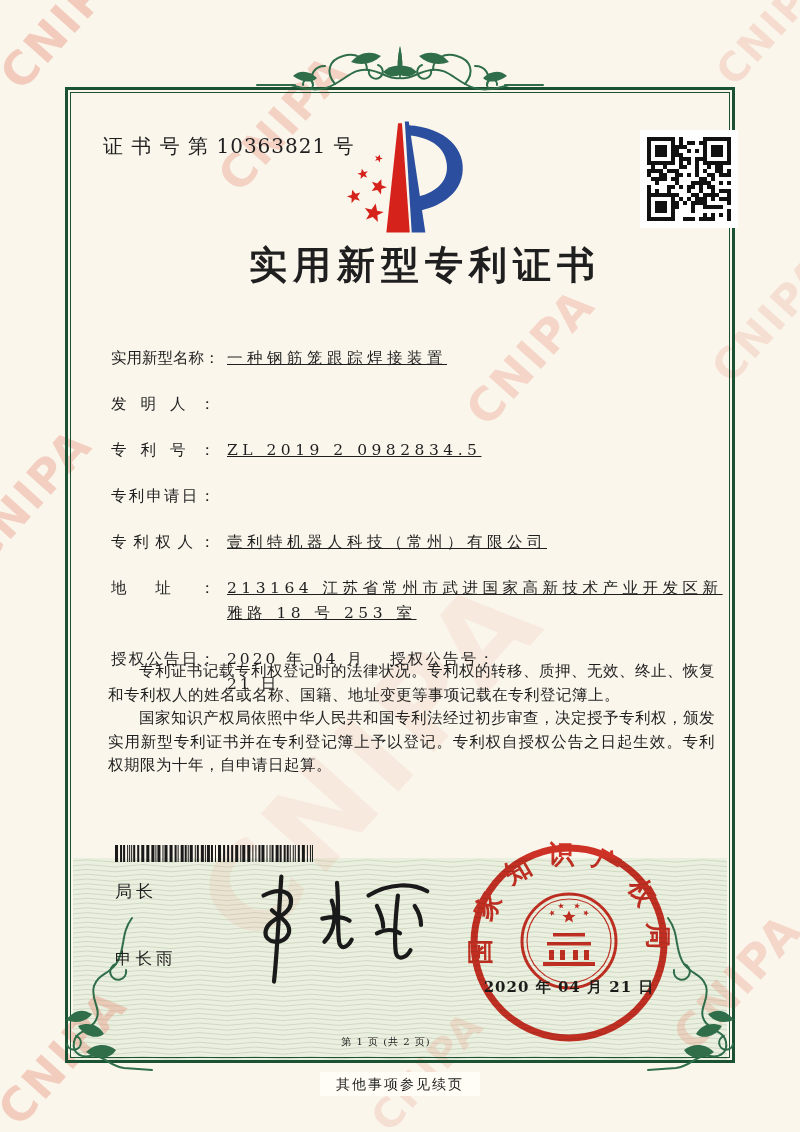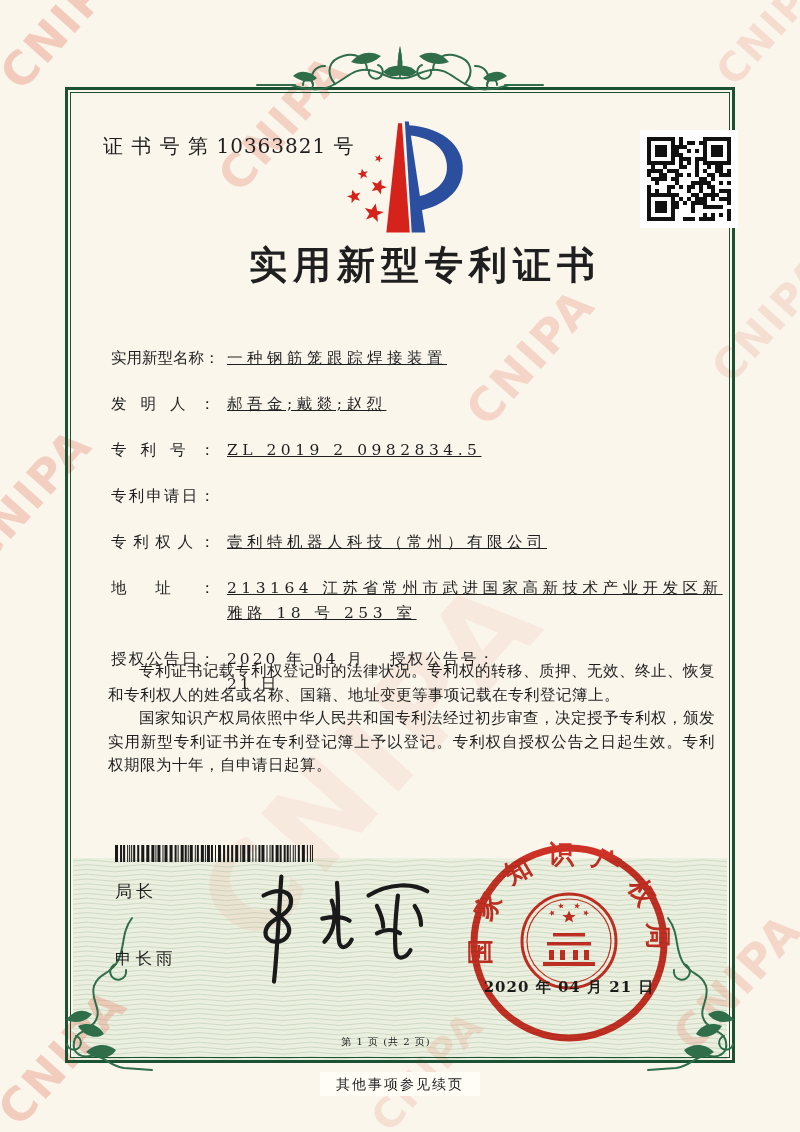--- a/index.html
+++ b/index.html
@@ -355,21 +355,20 @@
       </span>
     <span class="fvalue">一种钢筋笼跟踪焊接装置</span>
   </div>
   <div class="frow">
     <span class="flabel">
         <span>发</span>
         <span>明</span>
         <span>人</span>
         <span>：</span>
       </span>
-    <span class="fvalue">郝吾金;戴燚;赵烈</span>
   </div>
   <div class="frow">
     <span class="flabel">
         <span>专</span>
         <span>利</span>
         <span>号</span>
         <span>：</span>
       </span>
     <span class="fvalue">ZL 2019 2 0982834.5</span>
   </div>

